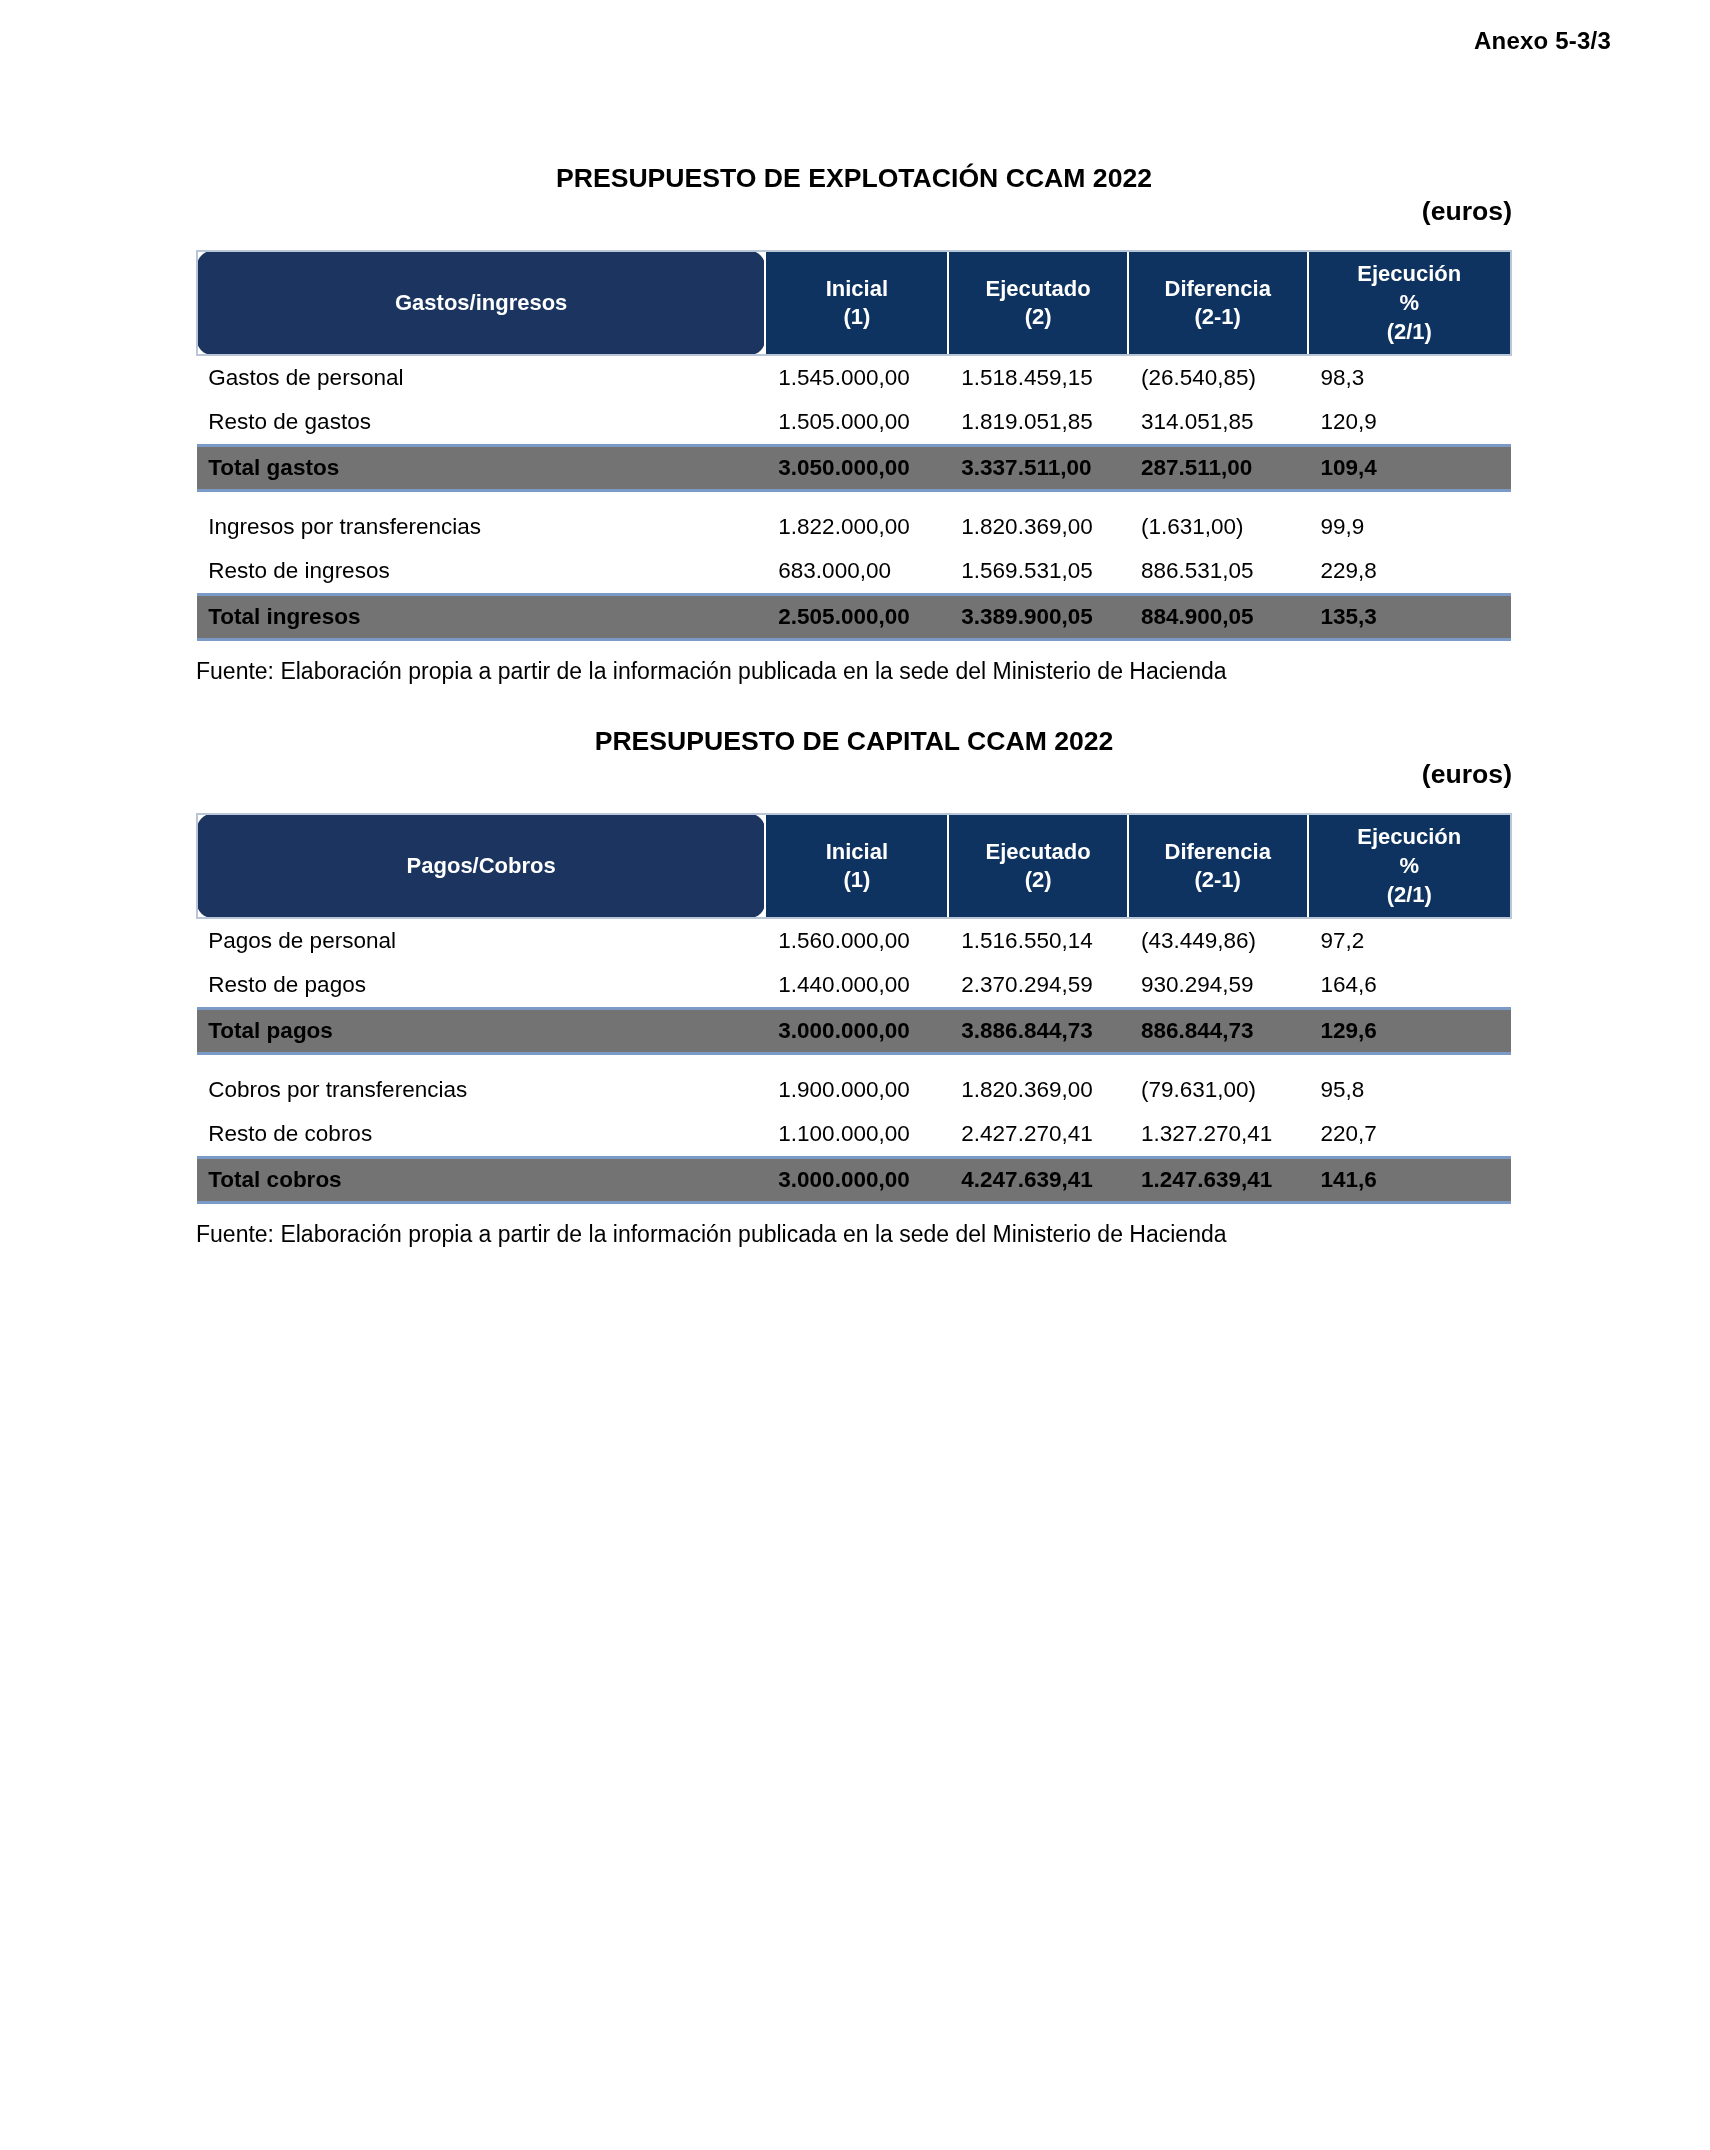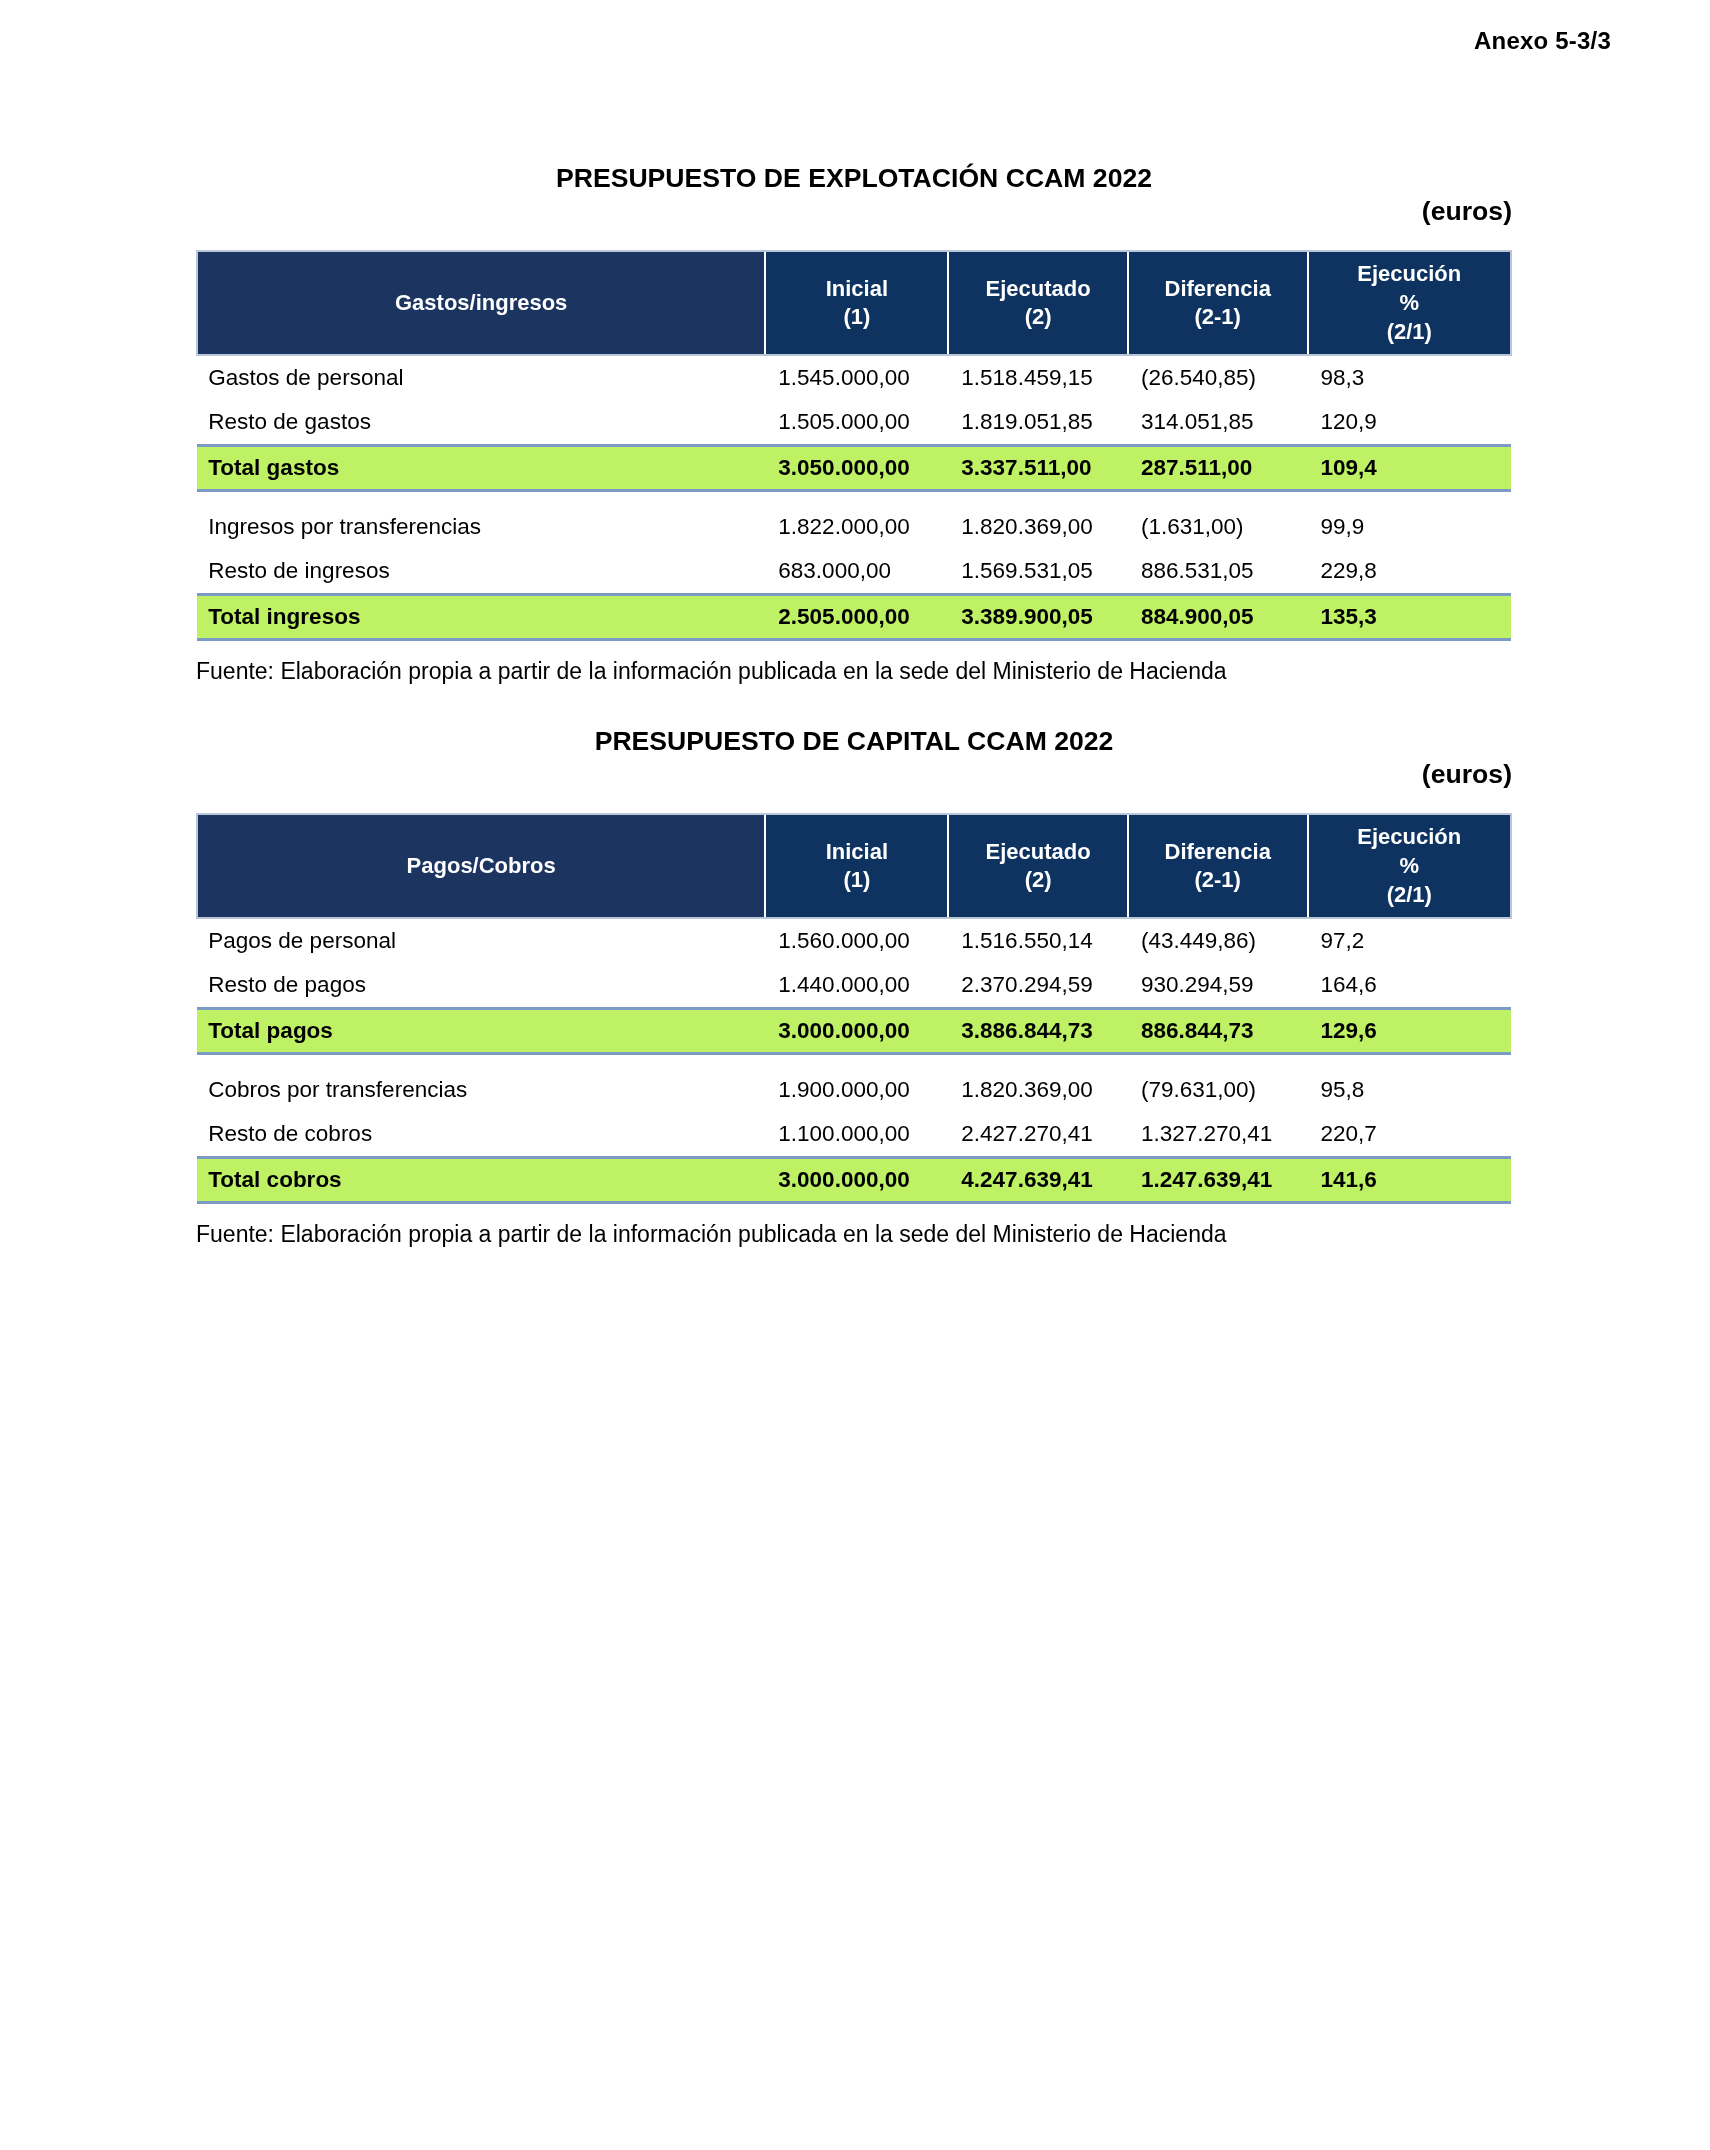--- a/index.html
+++ b/index.html
@@ -86,20 +86,21 @@
     vertical-align: middle;
     border-left: 2.4px solid #ffffff;
     border-top: 2.4px solid #b9c6d8;
     border-bottom: 2.4px solid #b9c6d8;
     box-sizing: border-box;
   }
   thead th.th-concept {
     background: #1b3560;
     text-align: center;
     border-left: 2.4px solid #b9c6d8;
+    border-radius: 15px;
   }
   thead th.th-num {
     text-align: center;
   }
   thead th.th-last {
     border-right: 2.4px solid #b9c6d8;
   }
   thead th .hl { display: block; }
 
   
@@ -120,21 +121,21 @@
     text-align: left;
     padding-right: 11.3px;
   }
   tbody td.pct {
     text-align: left;
     padding-right: 17.7px;
   }
 
   
   tbody tr.total td {
-    background: #bef264;
+    background: #737373;
     font-weight: bold;
     border-top: 3.2px solid #7b9bc6;
     border-bottom: 3.2px solid #7b9bc6;
   }
 
   
   tbody tr.gap td {
     height: 14.5px;
     padding: 0;
     border: none;

